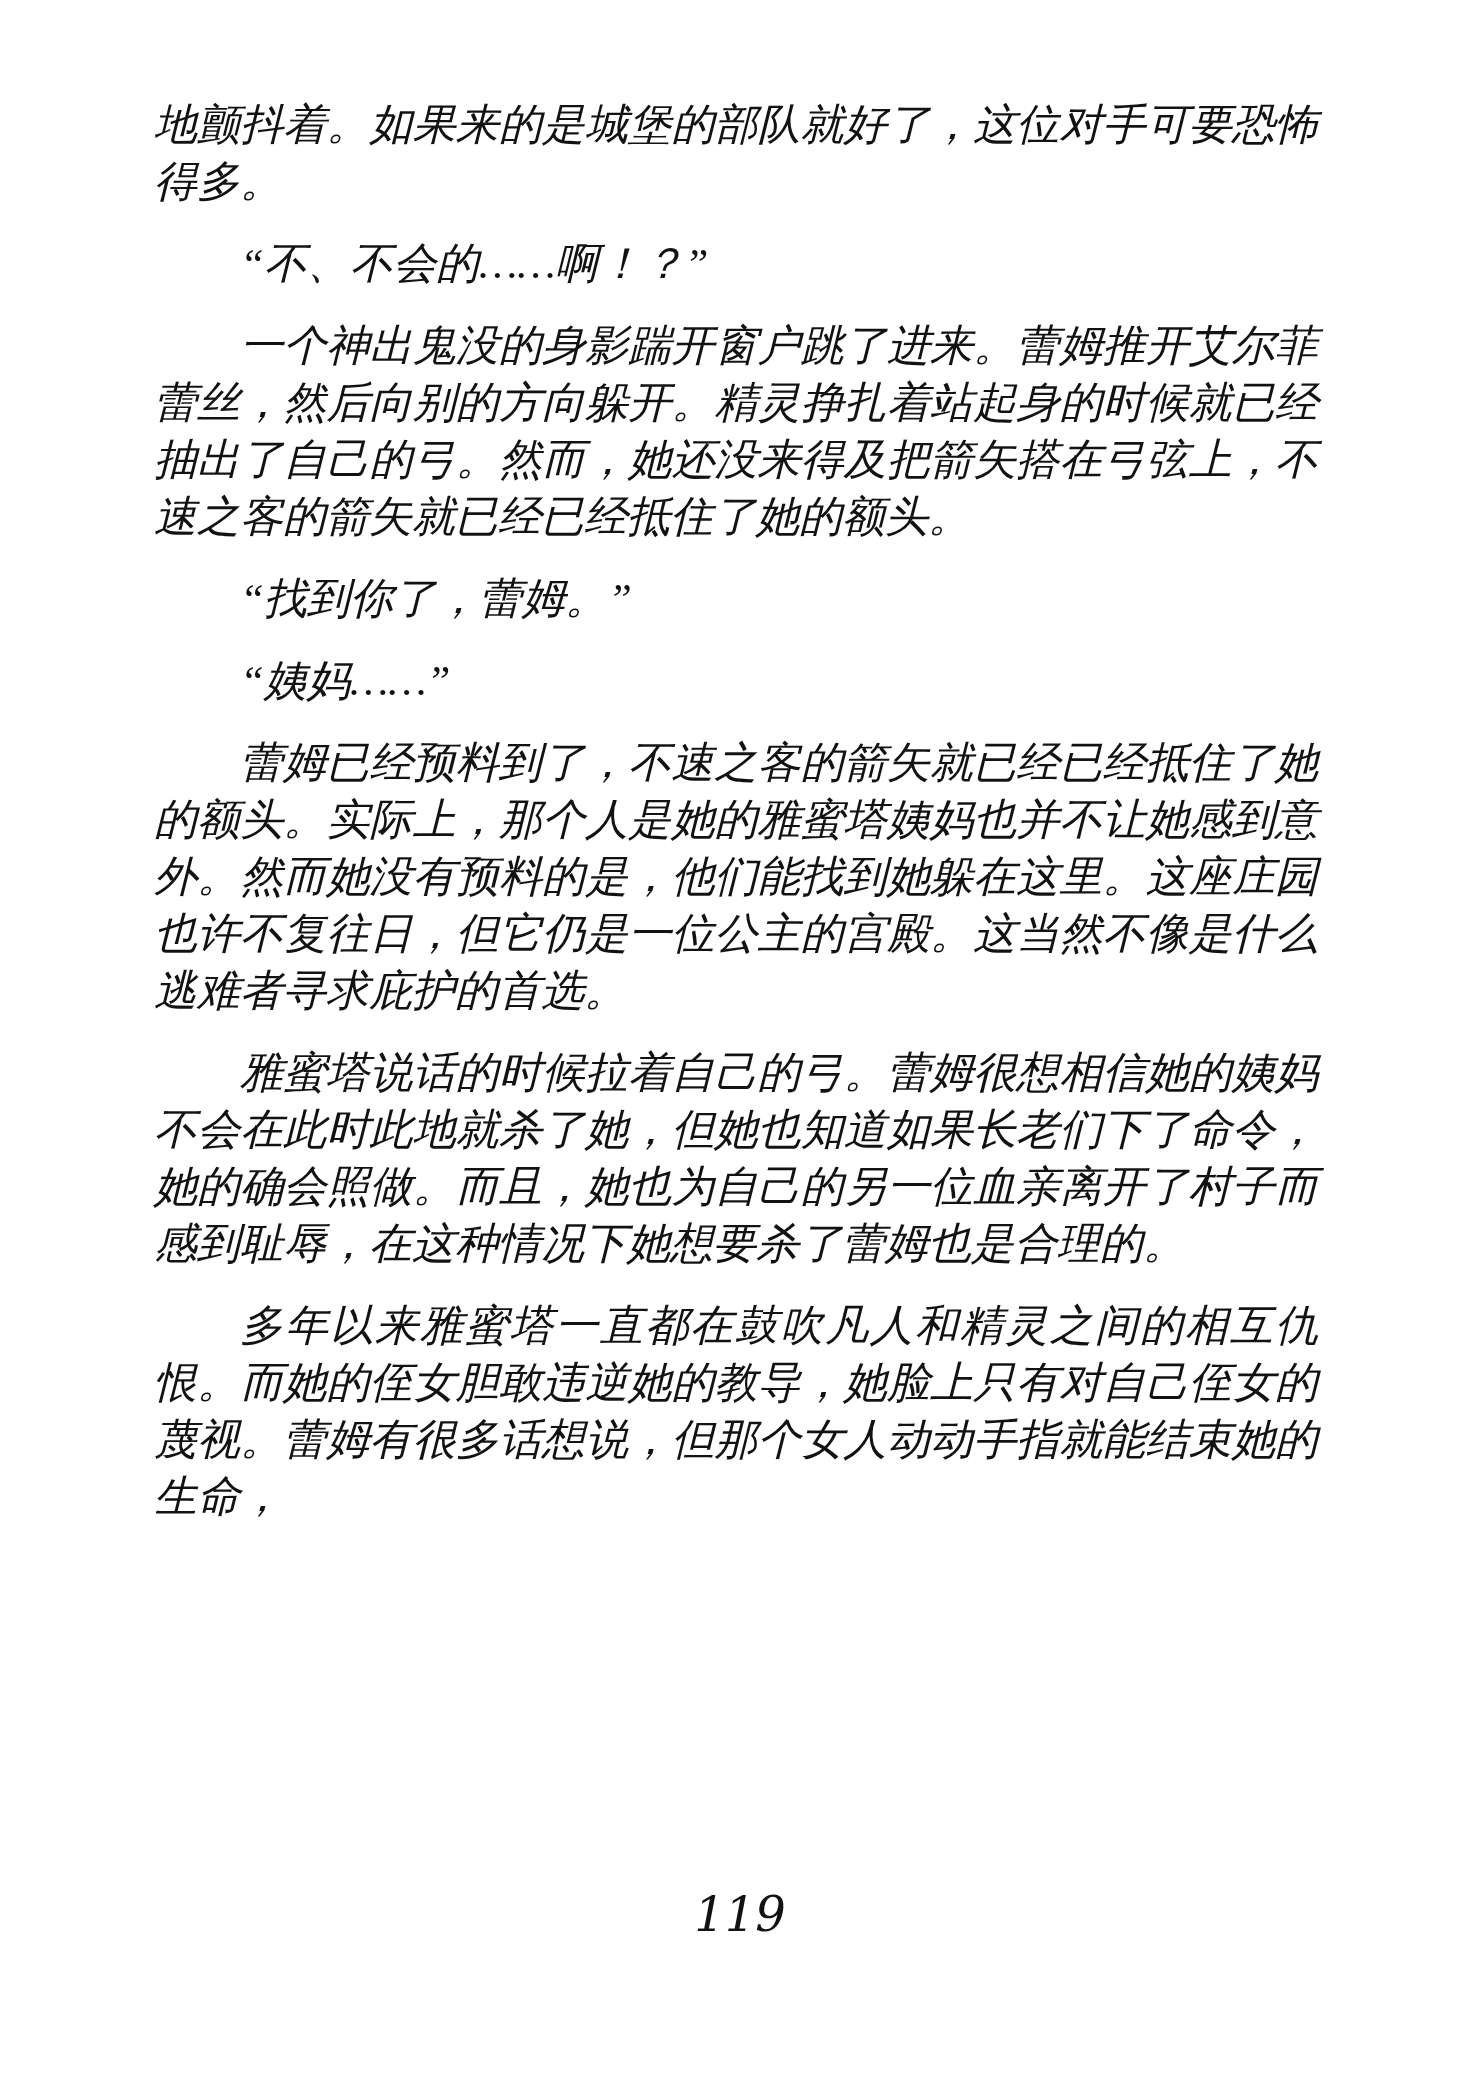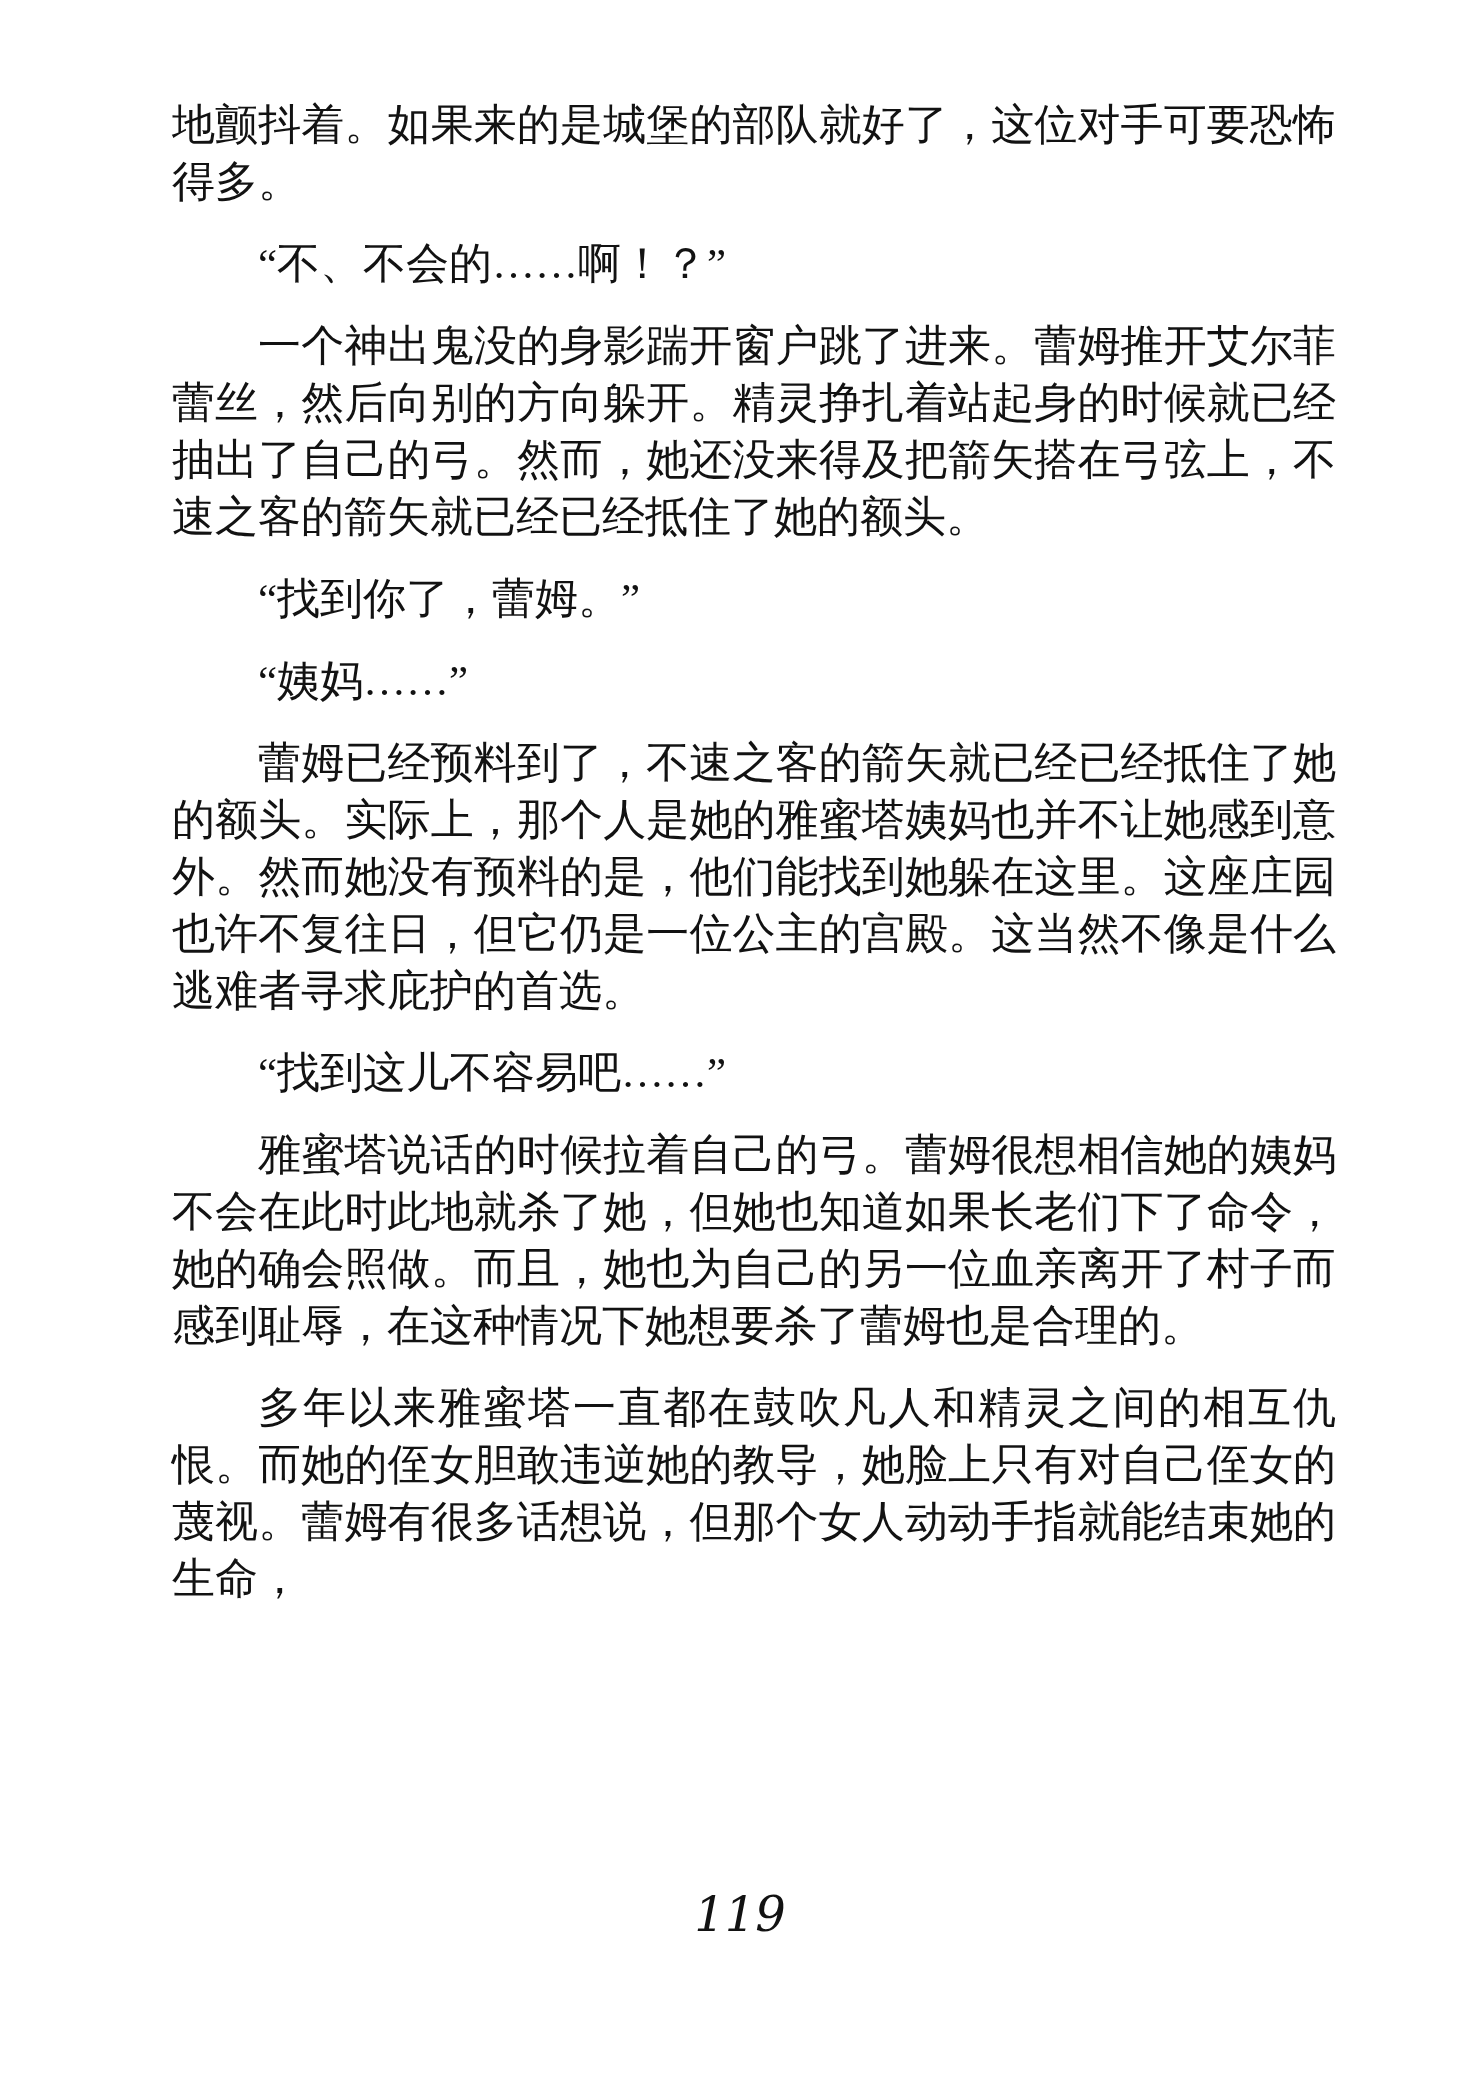--- a/index.html
+++ b/index.html
@@ -11,23 +11,24 @@
     position: relative;
     width: 1480px;
     height: 2100px;
     background: #ffffff;
     overflow: hidden;
     font-family: "Liberation Serif", "DejaVu Serif", serif;
     color: #121212;
   }
   .text-block {
     position: absolute;
-    left: 172px;
+    left: 154px;
     top: 96px;
     width: 1164px;
+    font-style: italic;
   }
   .para {
     margin: 25px 0 0 0;
     font-size: 43px;
     line-height: 57px;
     text-align: justify;
     text-indent: 2em;
     word-break: break-all;
   }
   .para:first-child {
@@ -52,18 +53,17 @@
 <body>
 
 <div class="page">
   <div class="text-block">
     <p class="para no-indent">地颤抖着。如果来的是城堡的部队就好了，这位对手可要恐怖得多。</p>
     <p class="para">“不、不会的……啊！？”</p>
     <p class="para">一个神出鬼没的身影踹开窗户跳了进来。蕾姆推开艾尔菲蕾丝，然后向别的方向躲开。精灵挣扎着站起身的时候就已经抽出了自己的弓。然而，她还没来得及把箭矢搭在弓弦上，不速之客的箭矢就已经已经抵住了她的额头。</p>
     <p class="para">“找到你了，蕾姆。”</p>
     <p class="para">“姨妈……”</p>
     <p class="para">蕾姆已经预料到了，不速之客的箭矢就已经已经抵住了她的额头。实际上，那个人是她的雅蜜塔姨妈也并不让她感到意外。然而她没有预料的是，他们能找到她躲在这里。这座庄园也许不复往日，但它仍是一位公主的宫殿。这当然不像是什么逃难者寻求庇护的首选。</p>
-    <p class="para">“找到这儿不容易吧……”</p>
     <p class="para">雅蜜塔说话的时候拉着自己的弓。蕾姆很想相信她的姨妈不会在此时此地就杀了她，但她也知道如果长老们下了命令，她的确会照做。而且，她也为自己的另一位血亲离开了村子而感到耻辱，在这种情况下她想要杀了蕾姆也是合理的。</p>
     <p class="para">多年以来雅蜜塔一直都在鼓吹凡人和精灵之间的相互仇恨。而她的侄女胆敢违逆她的教导，她脸上只有对自己侄女的蔑视。蕾姆有很多话想说，但那个女人动动手指就能结束她的生命，</p>
   </div>
   <div class="page-number">119</div>
 </div>
 
 </body></html>

